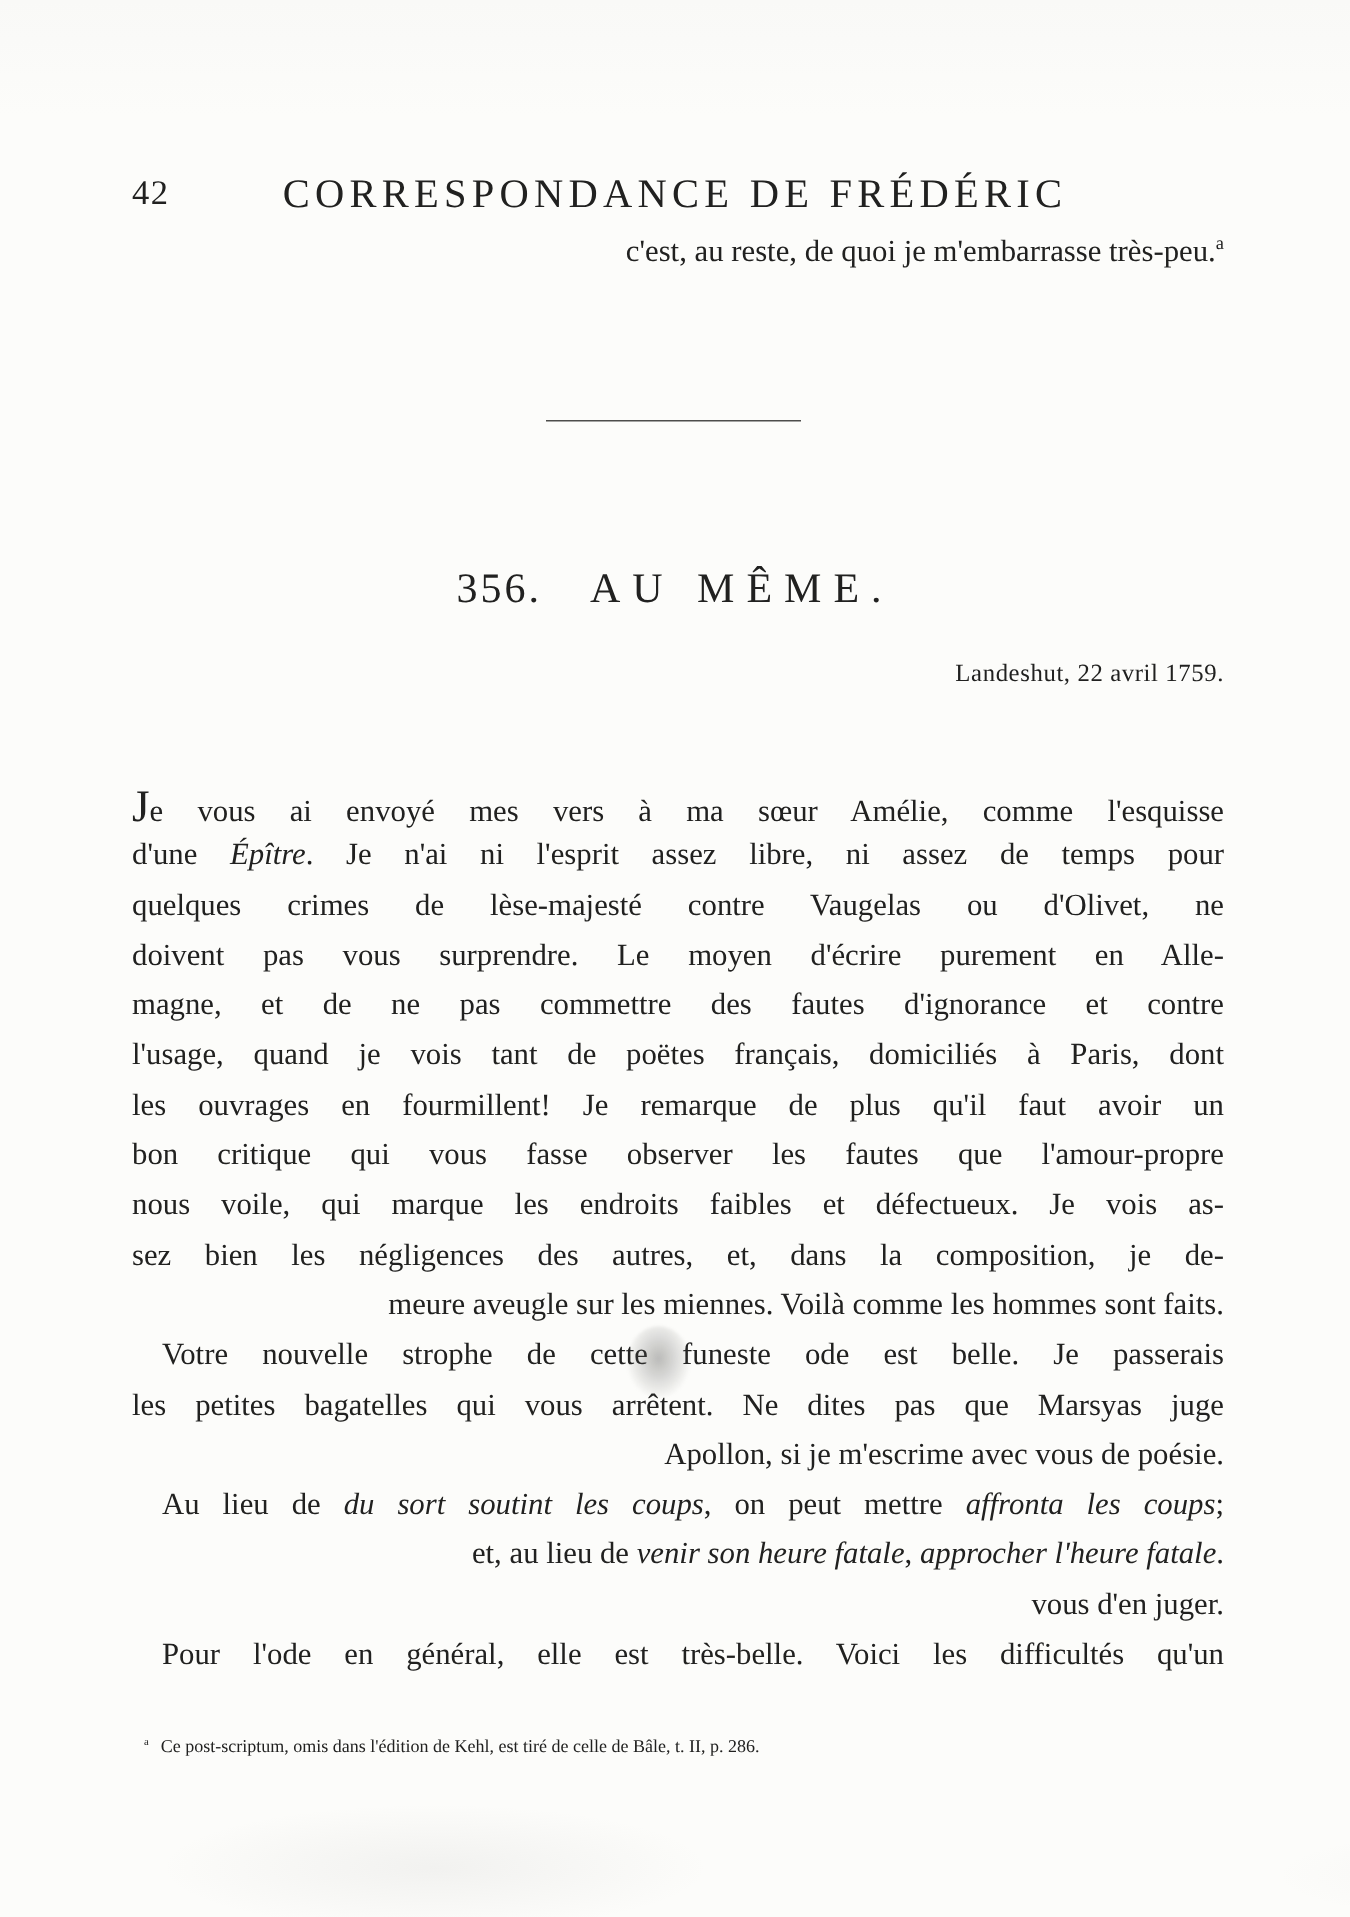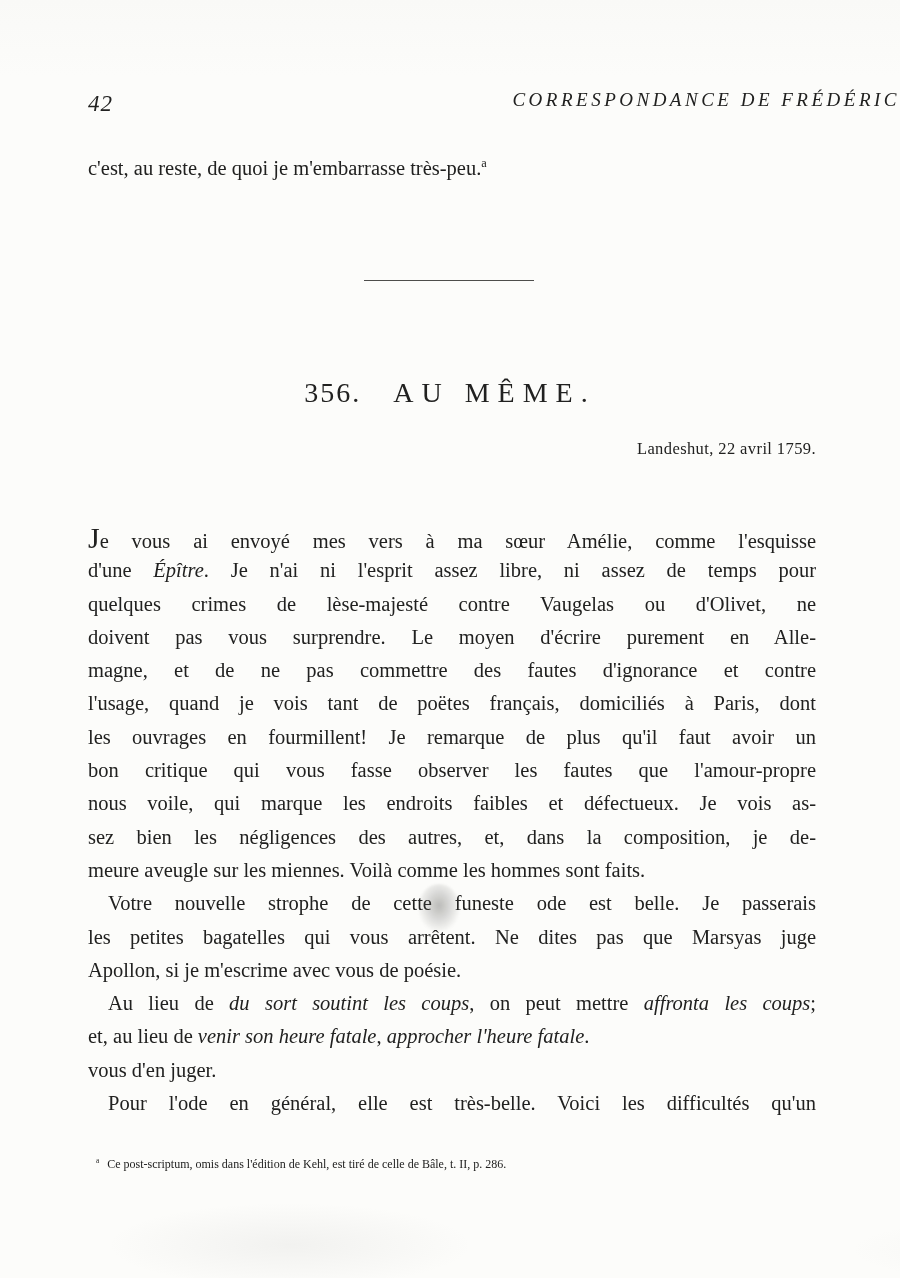--- a/index.html
+++ b/index.html
@@ -20,28 +20,28 @@
       radial-gradient(ellipse 300px 50px at 1060px 1250px, rgba(150,150,148,0.08), transparent 70%),
       linear-gradient(180deg, rgba(240,240,238,0.25), rgba(252,252,250,0) 6%);
   }
   .smudge{
     position:absolute;left:418px;top:884px;width:42px;height:48px;
     background:radial-gradient(ellipse at 50% 45%, rgba(80,80,78,0.38), rgba(110,110,108,0.14) 52%, transparent 74%);
     border-radius:50%;
     filter:blur(1px);
     pointer-events:none;
   }
-  .header{position:absolute;top:89px;left:0;width:900px;height:32px;font-style:italic;}
+  .header{position:absolute;top:114px;left:0;width:900px;height:32px;}
   .page-number{
     position:absolute;left:88px;top:2px;
     font-size:23px;letter-spacing:1px;
   }
   .running-title{
-    width:100%;text-align:right;
-    font-size:19px;letter-spacing:3.5px;
+    width:100%;text-align:center;
+    font-size:27px;letter-spacing:3.5px;
   }
   .textcol{position:absolute;left:88px;width:728px;}
   .continuation{top:151px;font-size:20.5px;}
   .continuation .line{height:34px;line-height:34px;}
   .divider{
     position:absolute;top:280px;left:364px;width:170px;height:0;
     border-top:1.4px solid #4d4d4b;
   }
   .heading{
     position:absolute;top:377px;left:0;width:900px;
@@ -49,21 +49,21 @@
     white-space:nowrap;
   }
   .heading .num{letter-spacing:2px;margin-right:32px;}
   .heading .ttl{letter-spacing:8px;}
   .dateline{
     position:absolute;top:439px;left:88px;width:728px;
     text-align:right;font-size:16.5px;letter-spacing:0.4px;
   }
   .body-text{top:485px;font-size:20.5px;margin-top:36px;}
   .body-text .line{height:33.3px;line-height:33.3px;}
-  .line{white-space:normal;}
+  .line{white-space:normal;text-align:right;}
   .just{text-align:justify;text-align-last:justify;}
   .ind{text-indent:20px;}
   .it{font-style:italic;}
   .sup{font-size:0.6em;vertical-align:super;line-height:0;}
   .big{font-size:30px;line-height:33px;}
   .footnote{
     position:absolute;top:1152px;left:96px;width:728px;
     font-size:12px;line-height:24px;
   }
   .footnote .sup{margin-right:8px;}

